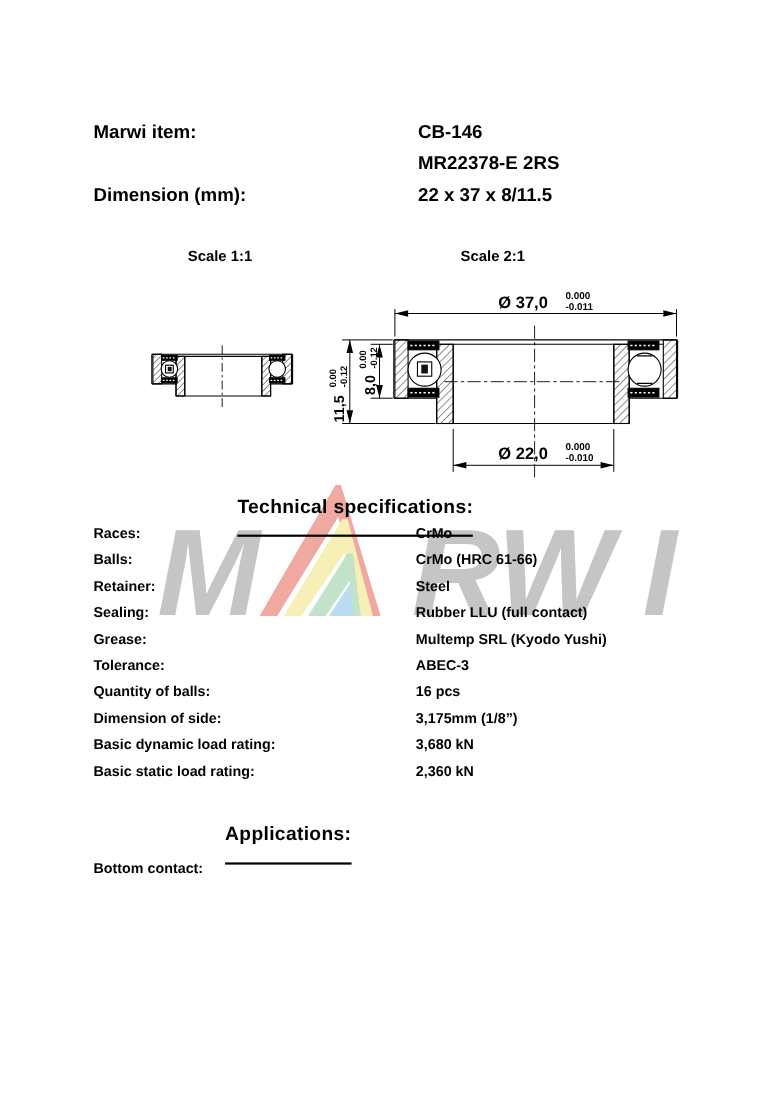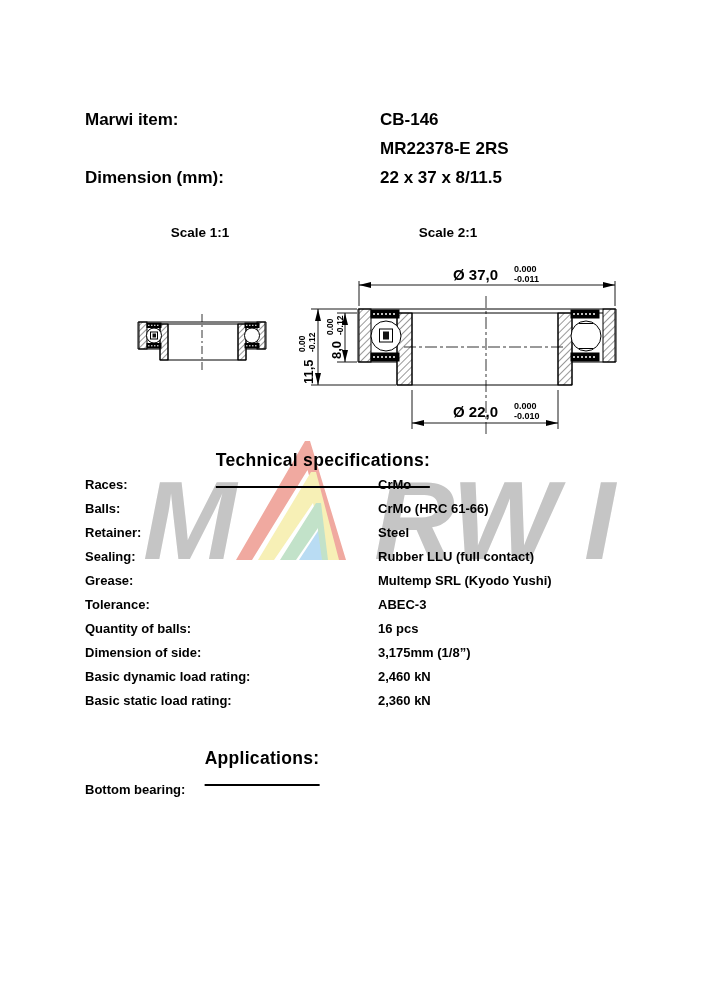--- a/index.html
+++ b/index.html
@@ -219,24 +219,24 @@
 <div class="spec-row" style="top:621px">
   <span>Quantity of balls:</span>
   <span class="val">16 pcs</span>
 </div>
 <div class="spec-row" style="top:645px">
   <span>Dimension of side:</span>
   <span class="val">3,175mm (1/8”)</span>
 </div>
 <div class="spec-row" style="top:669px">
   <span>Basic dynamic load rating:</span>
-  <span class="val">2,460 kN</span>
+  <span class="val">3,680 kN</span>
 </div>
 <div class="spec-row" style="top:693px">
   <span>Basic static load rating:</span>
   <span class="val">2,360 kN</span>
 </div>
 
 <div class="sec-title" style="left:262px;top:748px">Applications:</div>
 
 <div class="spec-row" style="top:782px">
-  <span>Bottom bearing:</span>
+  <span>Bottom contact:</span>
 </div>
 
 </body></html>

